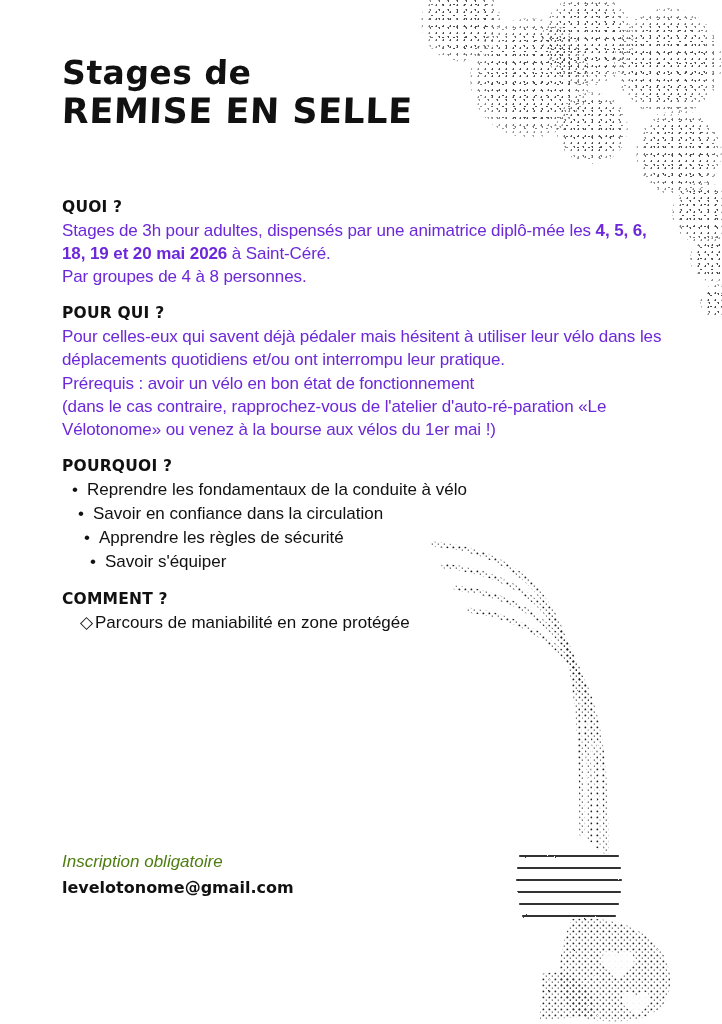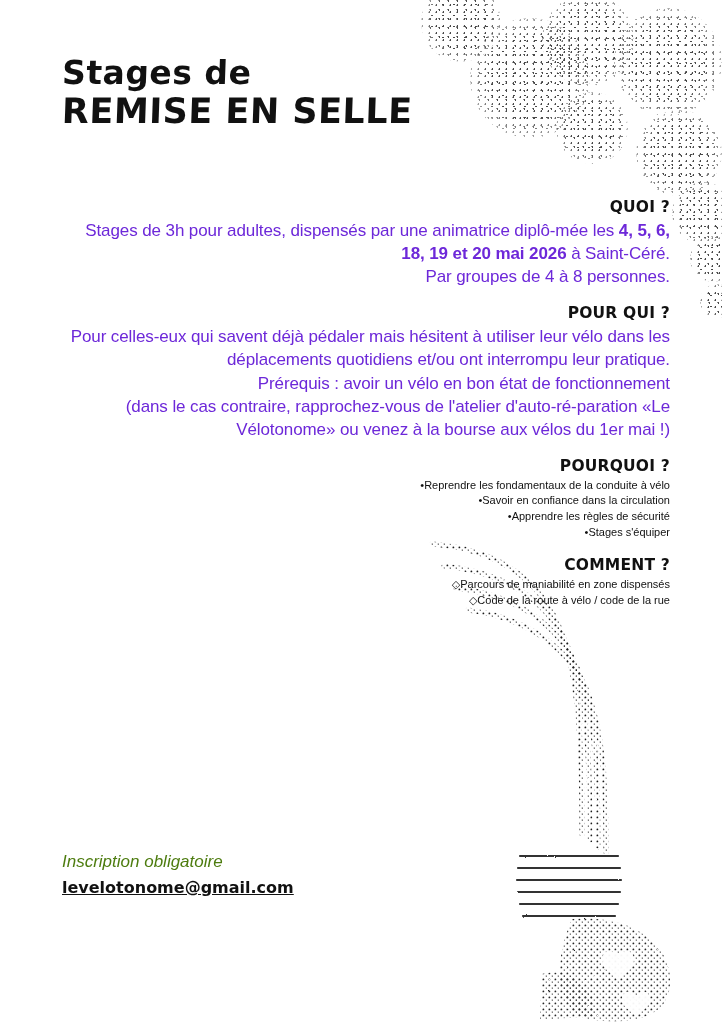--- a/index.html
+++ b/index.html
@@ -90,21 +90,21 @@
     color: #111;
   }
 
   .body-block {
     position: absolute;
     left: 62px;
     top: 198px;
     width: 608px;
   }
 
-  .section { margin-bottom: 16px; text-align: right; }
+  .section { margin-bottom: 16px; }
   .section:last-child { margin-bottom: 16px; }
 
   .sec-head {
     font-family: "DejaVu Sans", sans-serif;
     font-weight: bold;
     font-size: 15.5px;
     letter-spacing: 0.2px;
     margin: 0 0 3px 0;
     color: #111;
   }
@@ -118,21 +118,21 @@
   }
   .sec-para b { font-weight: bold; }
 
   ul.list {
     list-style: none;
     margin: 2px 0 0 0;
     padding: 0;
   }
   ul.list li {
     font-family: "Liberation Sans", sans-serif;
-    font-size: 11px;
+    font-size: 17px;
     line-height: 1.42;
     color: #111;
     white-space: nowrap;
   }
   
   ul.list li:nth-child(1) { padding-left: 10px; }
   ul.list li:nth-child(2) { padding-left: 16px; }
   ul.list li:nth-child(3) { padding-left: 22px; }
   ul.list li:nth-child(4) { padding-left: 28px; }
 
@@ -156,21 +156,20 @@
     margin: 0;
     font-style: italic;
   }
   .footer-mail {
     font-family: "DejaVu Sans", sans-serif;
     font-weight: bold;
     font-size: 16px;
     line-height: 1.5;
     color: #111;
     margin: 2px 0 0 0;
-    text-decoration: underline;
   }
 </style>
 </head>
 <body>
 
 <div class="deco-layer">
   <div class="blob b1"></div>
   <div class="blob b2"></div>
   <div class="blob b3"></div>
   <div class="blob b4"></div>
@@ -239,29 +238,28 @@
       <p class="sec-para">Prérequis : avoir un vélo en bon état de fonctionnement</p>
       <p class="sec-para">(dans le cas contraire, rapprochez-vous de l'atelier d'auto-ré-paration «Le Vélotonome» ou venez à la bourse aux vélos du 1er mai !)</p>
     </div>
 
     <div class="section">
       <div class="sec-head">POURQUOI ?</div>
       <ul class="list">
         <li><span class="bullet">•</span><span>Reprendre les fondamentaux de la conduite à vélo</span></li>
         <li><span class="bullet">•</span><span>Savoir en confiance dans la circulation</span></li>
         <li><span class="bullet">•</span><span>Apprendre les règles de sécurité</span></li>
-        <li><span class="bullet">•</span><span>Stages s'équiper</span></li>
+        <li><span class="bullet">•</span><span>Savoir s'équiper</span></li>
       </ul>
     </div>
 
     <div class="section">
       <div class="sec-head">COMMENT ?</div>
       <ul class="list diamond">
-        <li><span class="bullet">◇</span><span>Parcours de maniabilité en zone dispensés</span></li>
-        <li><span class="bullet">◇</span><span>Code de la route à vélo / code de la rue</span></li>
+        <li><span class="bullet">◇</span><span>Parcours de maniabilité en zone protégée</span></li>
       </ul>
     </div>
 
   </div>
 
   <div class="footer-block">
     <p class="footer-line">Inscription obligatoire</p>
     <p class="footer-mail">levelotonome@gmail.com</p>
   </div>
 

